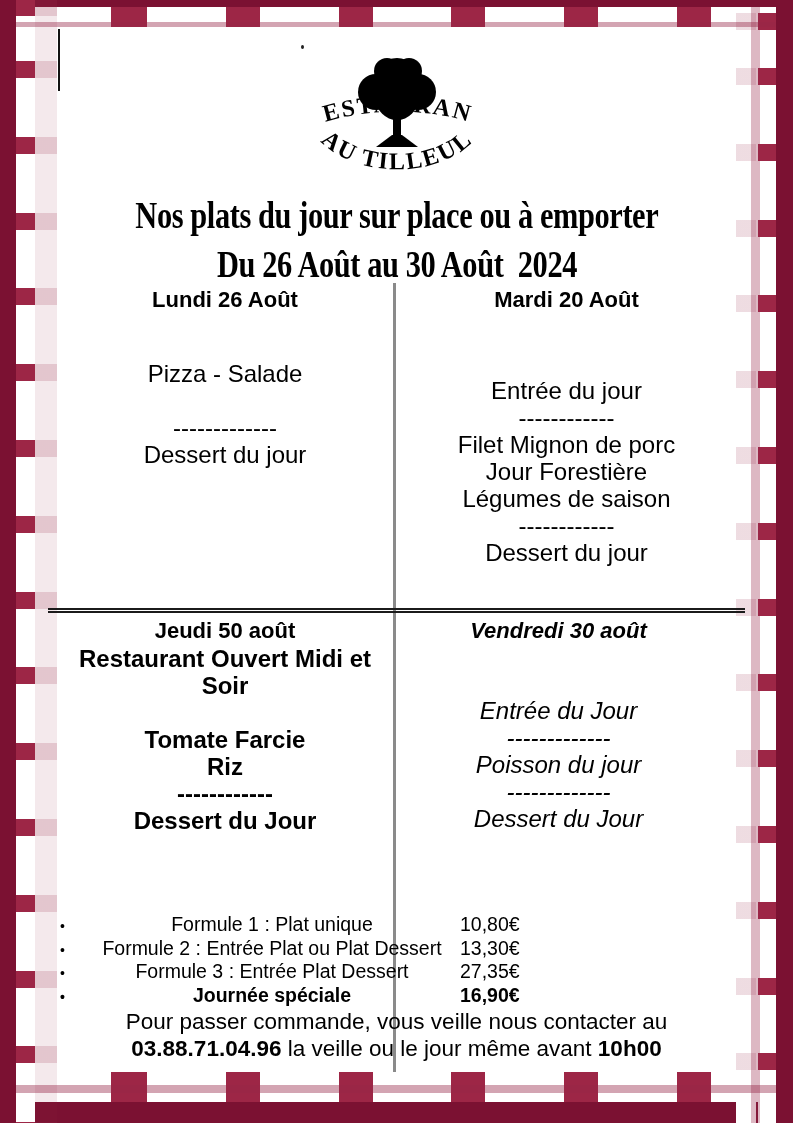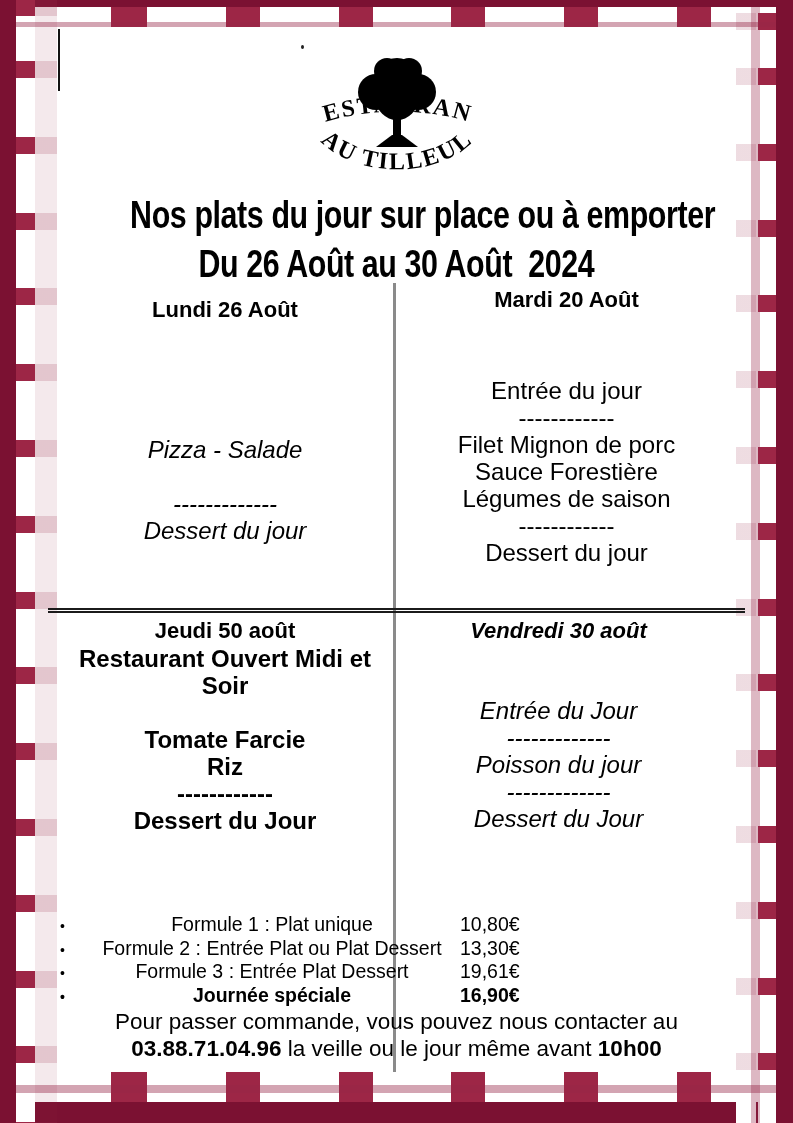--- a/index.html
+++ b/index.html
@@ -40,36 +40,36 @@
   
   .content{position:absolute;left:57px;top:27px;width:679px;height:1045px;background:#fff;}
   .artifact-line{position:absolute;left:1px;top:2px;width:2px;height:62px;background:#121212;}
   .artifact-dot{position:absolute;left:244px;top:18px;width:3px;height:4px;background:#222;border-radius:50%;}
 
   .logo{position:absolute;left:50%;top:8px;transform:translateX(-50%);width:200px;height:152px;}
   .logo svg{display:block;}
   .arc-text{font-family:"Liberation Serif","DejaVu Serif",serif;font-weight:bold;font-size:24px;letter-spacing:2px;fill:#000;}
 
   .title{position:absolute;left:0;top:164px;width:679px;text-align:center;}
-  .title-row{height:49px;line-height:49px;white-space:nowrap;}
+  .title-row{height:49px;line-height:49px;white-space:nowrap;font-family:Liberation Serif, serif;}
   .title-line{display:inline-block;transform:scaleX(0.8);transform-origin:50% 50%;
     font-weight:bold;font-size:38px;letter-spacing:-0.5px;}
 
   .vdivider{position:absolute;left:336px;top:256px;width:3px;height:789px;background:#8a8a8a;}
   .hdivider{position:absolute;left:-9px;top:581px;width:697px;height:5px;
     border-top:2px solid #1b1b1b;border-bottom:2px solid #1b1b1b;box-sizing:border-box;}
 
   .quad{position:absolute;text-align:center;}
-  .q1{left:0;top:269px;width:336px;}
+  .q1{left:0;top:259px;width:336px;}
   .q2{left:340px;top:259px;width:339px;}
   .q3{left:0;top:590px;width:336px;font-weight:bold;padding:0 6px;box-sizing:border-box;}
   .q4{left:332px;top:590px;width:339px;font-style:italic;}
   .day-header{font-size:22px;font-weight:bold;line-height:28px;}
   .ml{font-size:24px;line-height:27px;min-height:27px;}
-  .q1b{margin-top:112px;font-style:italic;}
+  .q1b{margin-top:46px;}
   .q2b{margin-top:63px;}
   .q3b{}
   .q4b{margin-top:52px;}
 
   .formules{position:absolute;left:0;top:887px;width:679px;}
   .f-row{display:flex;align-items:baseline;line-height:21.5px;font-size:19.5px;}
   .f-bullet{width:10px;margin-left:3px;font-size:14px;flex:none;}
   .f-label{margin-left:14px;width:376px;text-align:center;flex:none;}
   .f-price{text-align:left;}
   .f-bold{font-weight:bold;}
@@ -143,21 +143,21 @@
         <div class="ml">Dessert du jour</div>
       </div>
     </div>
 
     <div class="quad q2">
       <div class="day-header">Mardi 20 Août</div>
       <div class="q2b">
         <div class="ml">Entrée du jour</div>
         <div class="ml">------------</div>
         <div class="ml">Filet Mignon de porc</div>
-        <div class="ml">Sauce Forestière</div>
+        <div class="ml">Jour Forestière</div>
         <div class="ml">Légumes de saison</div>
         <div class="ml">------------</div>
         <div class="ml">Dessert du jour</div>
       </div>
     </div>
 
     <div class="quad q3">
       <div class="day-header">Jeudi 50 août</div>
       <div class="q3b">
         <div class="ml">Restaurant Ouvert Midi et Soir</div>
@@ -187,28 +187,28 @@
         <span class="f-price">10,80€</span>
       </div>
       <div class="f-row">
         <span class="f-bullet">•</span>
         <span class="f-label">Formule 2 : Entrée Plat ou Plat Dessert</span>
         <span class="f-price">13,30€</span>
       </div>
       <div class="f-row">
         <span class="f-bullet">•</span>
         <span class="f-label">Formule 3 : Entrée Plat Dessert</span>
-        <span class="f-price">19,61€</span>
+        <span class="f-price">27,35€</span>
       </div>
       <div class="f-row f-bold">
         <span class="f-bullet">•</span>
         <span class="f-label">Journée spéciale</span>
         <span class="f-price">16,90€</span>
       </div>
     </div>
 
     <div class="footer">
-      <div>Pour passer commande, vous pouvez nous contacter au</div>
+      <div>Pour passer commande, vous veille nous contacter au</div>
       <div><span class="bold">03.88.71.04.96</span><span> la veille ou le jour même avant </span><span class="bold">10h00</span></div>
     </div>
 
   </div>
 </div>
 
 </body></html>

